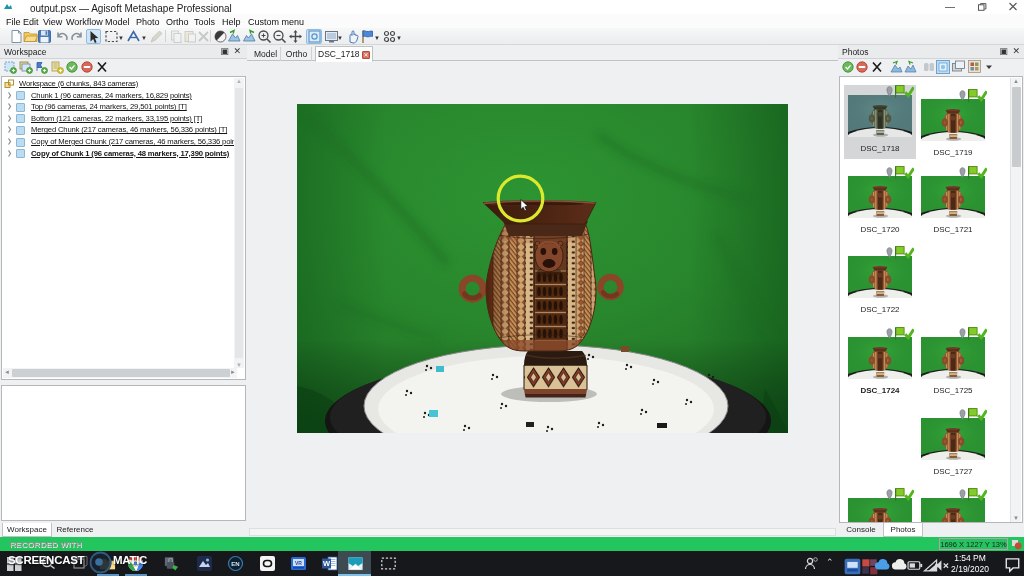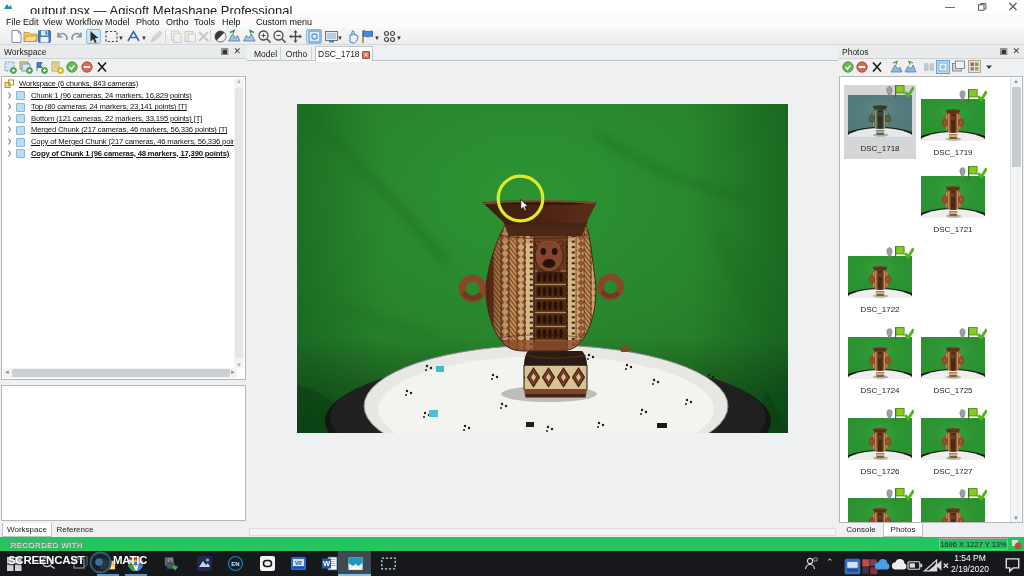--- a/index.html
+++ b/index.html
@@ -3,21 +3,21 @@
 <meta charset="utf-8">
 <style>
 * { margin:0; padding:0; box-sizing:border-box; }
 html,body { width:1024px; height:576px; overflow:hidden; }
 body { font-family:"Liberation Sans", sans-serif; }
 #screen { position:relative; width:1024px; height:576px; background:#f0f0f0; }
 .abs { position:absolute; }
 
 
 #titlebar { left:0; top:0; width:1024px; height:14px; background:#ffffff; }
-#title-text { left:30px; top:2.5px; font-size:13px; color:#1a1a1a; }
+#title-text { left:30px; top:2.5px; font-size:10px; color:#1a1a1a; }
 .winbtn { top:0px; width:30px; height:13px; color:#444; font-size:10px; text-align:center; line-height:13px; }
 
 
 #menubar { left:0; top:14px; width:1024px; height:14px; background:#fbfbfb; font-size:9px; color:#111; }
 #menubar span { position:absolute; top:3px; }
 
 
 #toolbar { left:0; top:28px; width:1024px; height:17px; background:linear-gradient(#f6f7f7,#ebedee); border-bottom:1px solid #d4d6d7; }
 .tbi { position:absolute; top:1px; width:15px; height:15px; }
 .tbsel { background:#cfe4f5; border:1px solid #90bce0; border-radius:2px; }
@@ -96,21 +96,21 @@
   <div id="menubar" class="abs">
     <span style="left:6px">File</span>
     <span style="left:23px">Edit</span>
     <span style="left:43px">View</span>
     <span style="left:66px">Workflow</span>
     <span style="left:105px">Model</span>
     <span style="left:136px">Photo</span>
     <span style="left:166px">Ortho</span>
     <span style="left:194px">Tools</span>
     <span style="left:222px">Help</span>
-    <span style="left:256px">Custom menu</span>
+    <span style="left:248px">Custom menu</span>
   </div>
 
   <div id="toolbar" class="abs">
     <svg class="tbi" style="left:9px" viewBox="0 0 15 15">
         <path d="M3,1.5 L9.5,1.5 L12,4 L12,13.5 L3,13.5 Z" fill="#fdfdfd" stroke="#7a92aa" stroke-width="1"></path>
         <path d="M9.5,1.5 L9.5,4 L12,4" fill="none" stroke="#7a92aa" stroke-width="1"></path>
       </svg>
     <svg class="tbi" style="left:23px" viewBox="0 0 15 15">
         <path d="M1,3.5 L6,3.5 L7.5,5 L14,5 L14,12.5 L1,12.5 Z" fill="#f5c858" stroke="#b8923a" stroke-width="0.8"></path>
         <path d="M1,12.5 L3.5,7 L14.5,7 L12,12.5 Z" fill="#fadc8c" stroke="#b8923a" stroke-width="0.8"></path>
@@ -245,21 +245,21 @@
         <svg style="position:absolute;left:2px;top:2.0px" width="12" height="10" viewBox="0 0 12 10">
           <rect x="1" y="3.5" width="5" height="5" fill="#f0e0a0" stroke="#b8922a" stroke-width="1"></rect>
           <rect x="4.5" y="1" width="5" height="5" fill="none" stroke="#b8922a" stroke-width="1"></rect>
         </svg>
         <div class="trow" style="left:17px;top:2.0px">Workspace (6 chunks, 843 cameras)</div>
         <div class="exp" style="left:5px;top:13.6px">❯</div>
         <div class="csq" style="left:14px;top:14.1px"></div>
         <div class="trow" style="left:29px;top:13.6px;">Chunk 1 (96 cameras, 24 markers, 16,829 points)</div>
         <div class="exp" style="left:5px;top:25.2px">❯</div>
         <div class="csq" style="left:14px;top:25.7px"></div>
-        <div class="trow" style="left:29px;top:25.2px;">Top (80 cameras, 24 markers, 23,141 points) [T]</div>
+        <div class="trow" style="left:29px;top:25.2px;">Top (96 cameras, 24 markers, 29,501 points) [T]</div>
         <div class="exp" style="left:5px;top:36.8px">❯</div>
         <div class="csq" style="left:14px;top:37.3px"></div>
         <div class="trow" style="left:29px;top:36.8px;">Bottom (121 cameras, 22 markers, 33,195 points) [T]</div>
         <div class="exp" style="left:5px;top:48.4px">❯</div>
         <div class="csq" style="left:14px;top:48.9px"></div>
         <div class="trow" style="left:29px;top:48.4px;">Merged Chunk (217 cameras, 46 markers, 56,336 points) [T]</div>
         <div class="exp" style="left:5px;top:60.0px">❯</div>
         <div class="csq" style="left:14px;top:60.5px"></div>
         <div class="trow" style="left:29px;top:60.0px;">Copy of Merged Chunk (217 cameras, 46 markers, 56,336 points)</div>
         <div class="exp" style="left:5px;top:71.6px">❯</div>
@@ -622,64 +622,64 @@
         </div>
         <div class="thcell" style="left:77px;top:12px;">
           <svg class="thimg" style="" width="64" height="42" viewBox="0 0 64 42">
             <use href="#tsym"></use>
           </svg>
           <svg class="thflags" width="30" height="13" viewBox="0 0 26 11.5">
             <use href="#tflags"></use>
           </svg>
           <div class="thlbl">DSC_1719</div>
         </div>
+        <div class="thcell" style="left:4px;top:89px;">
+          <svg class="thimg" style="" width="64" height="42" viewBox="0 0 64 42">
+            <use href="#tsym"></use>
+          </svg>
+          <svg class="thflags" width="30" height="13" viewBox="0 0 26 11.5">
+            <use href="#tflags"></use>
+          </svg>
+          <div class="thlbl">DSC_1720</div>
+        </div>
         <div class="thcell" style="left:77px;top:89px;">
           <svg class="thimg" style="" width="64" height="42" viewBox="0 0 64 42">
             <use href="#tsym"></use>
           </svg>
           <svg class="thflags" width="30" height="13" viewBox="0 0 26 11.5">
             <use href="#tflags"></use>
           </svg>
           <div class="thlbl">DSC_1721</div>
         </div>
         <div class="thcell" style="left:4px;top:169px;">
           <svg class="thimg" style="" width="64" height="42" viewBox="0 0 64 42">
             <use href="#tsym"></use>
           </svg>
           <svg class="thflags" width="30" height="13" viewBox="0 0 26 11.5">
             <use href="#tflags"></use>
           </svg>
           <div class="thlbl">DSC_1722</div>
         </div>
-        <div class="thcell" style="left:4px;top:250px;">
+        <div class="thcell" style="left:4px;top:250px;font-weight:bold;">
           <svg class="thimg" style="" width="64" height="42" viewBox="0 0 64 42">
             <use href="#tsym"></use>
           </svg>
           <svg class="thflags" width="30" height="13" viewBox="0 0 26 11.5">
             <use href="#tflags"></use>
           </svg>
           <div class="thlbl">DSC_1724</div>
         </div>
         <div class="thcell" style="left:77px;top:250px;">
           <svg class="thimg" style="" width="64" height="42" viewBox="0 0 64 42">
             <use href="#tsym"></use>
           </svg>
           <svg class="thflags" width="30" height="13" viewBox="0 0 26 11.5">
             <use href="#tflags"></use>
           </svg>
           <div class="thlbl">DSC_1725</div>
-        </div>
-        <div class="thcell" style="left:4px;top:331px;">
-          <svg class="thimg" style="" width="64" height="42" viewBox="0 0 64 42">
-            <use href="#tsym"></use>
-          </svg>
-          <svg class="thflags" width="30" height="13" viewBox="0 0 26 11.5">
-            <use href="#tflags"></use>
-          </svg>
-          <div class="thlbl">DSC_1726</div>
         </div>
         <div class="thcell" style="left:77px;top:331px;">
           <svg class="thimg" style="" width="64" height="42" viewBox="0 0 64 42">
             <use href="#tsym"></use>
           </svg>
           <svg class="thflags" width="30" height="13" viewBox="0 0 26 11.5">
             <use href="#tflags"></use>
           </svg>
           <div class="thlbl">DSC_1727</div>
         </div>

